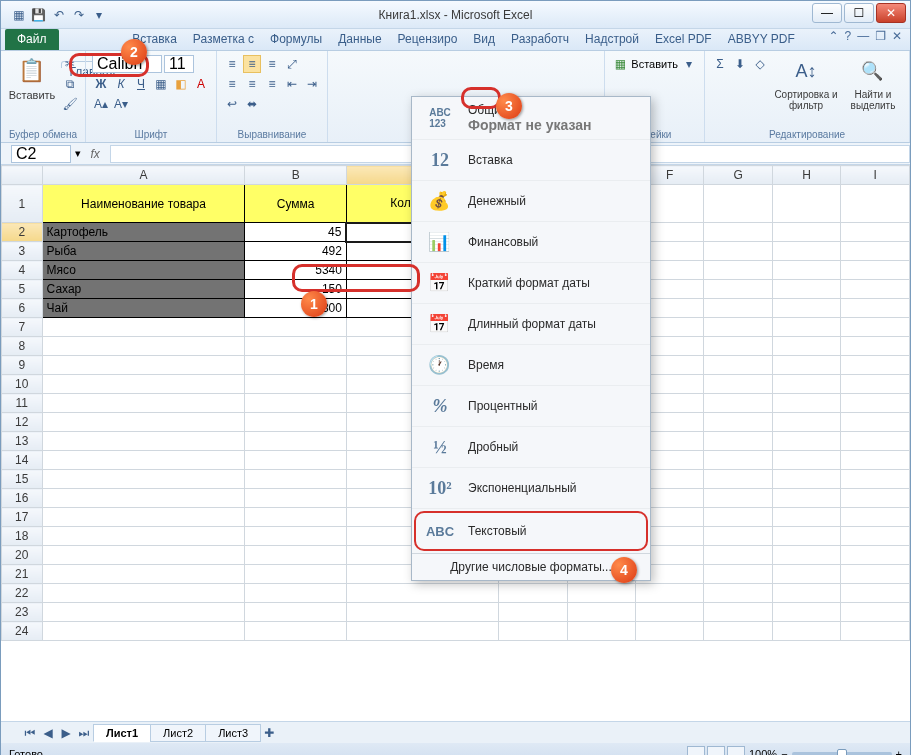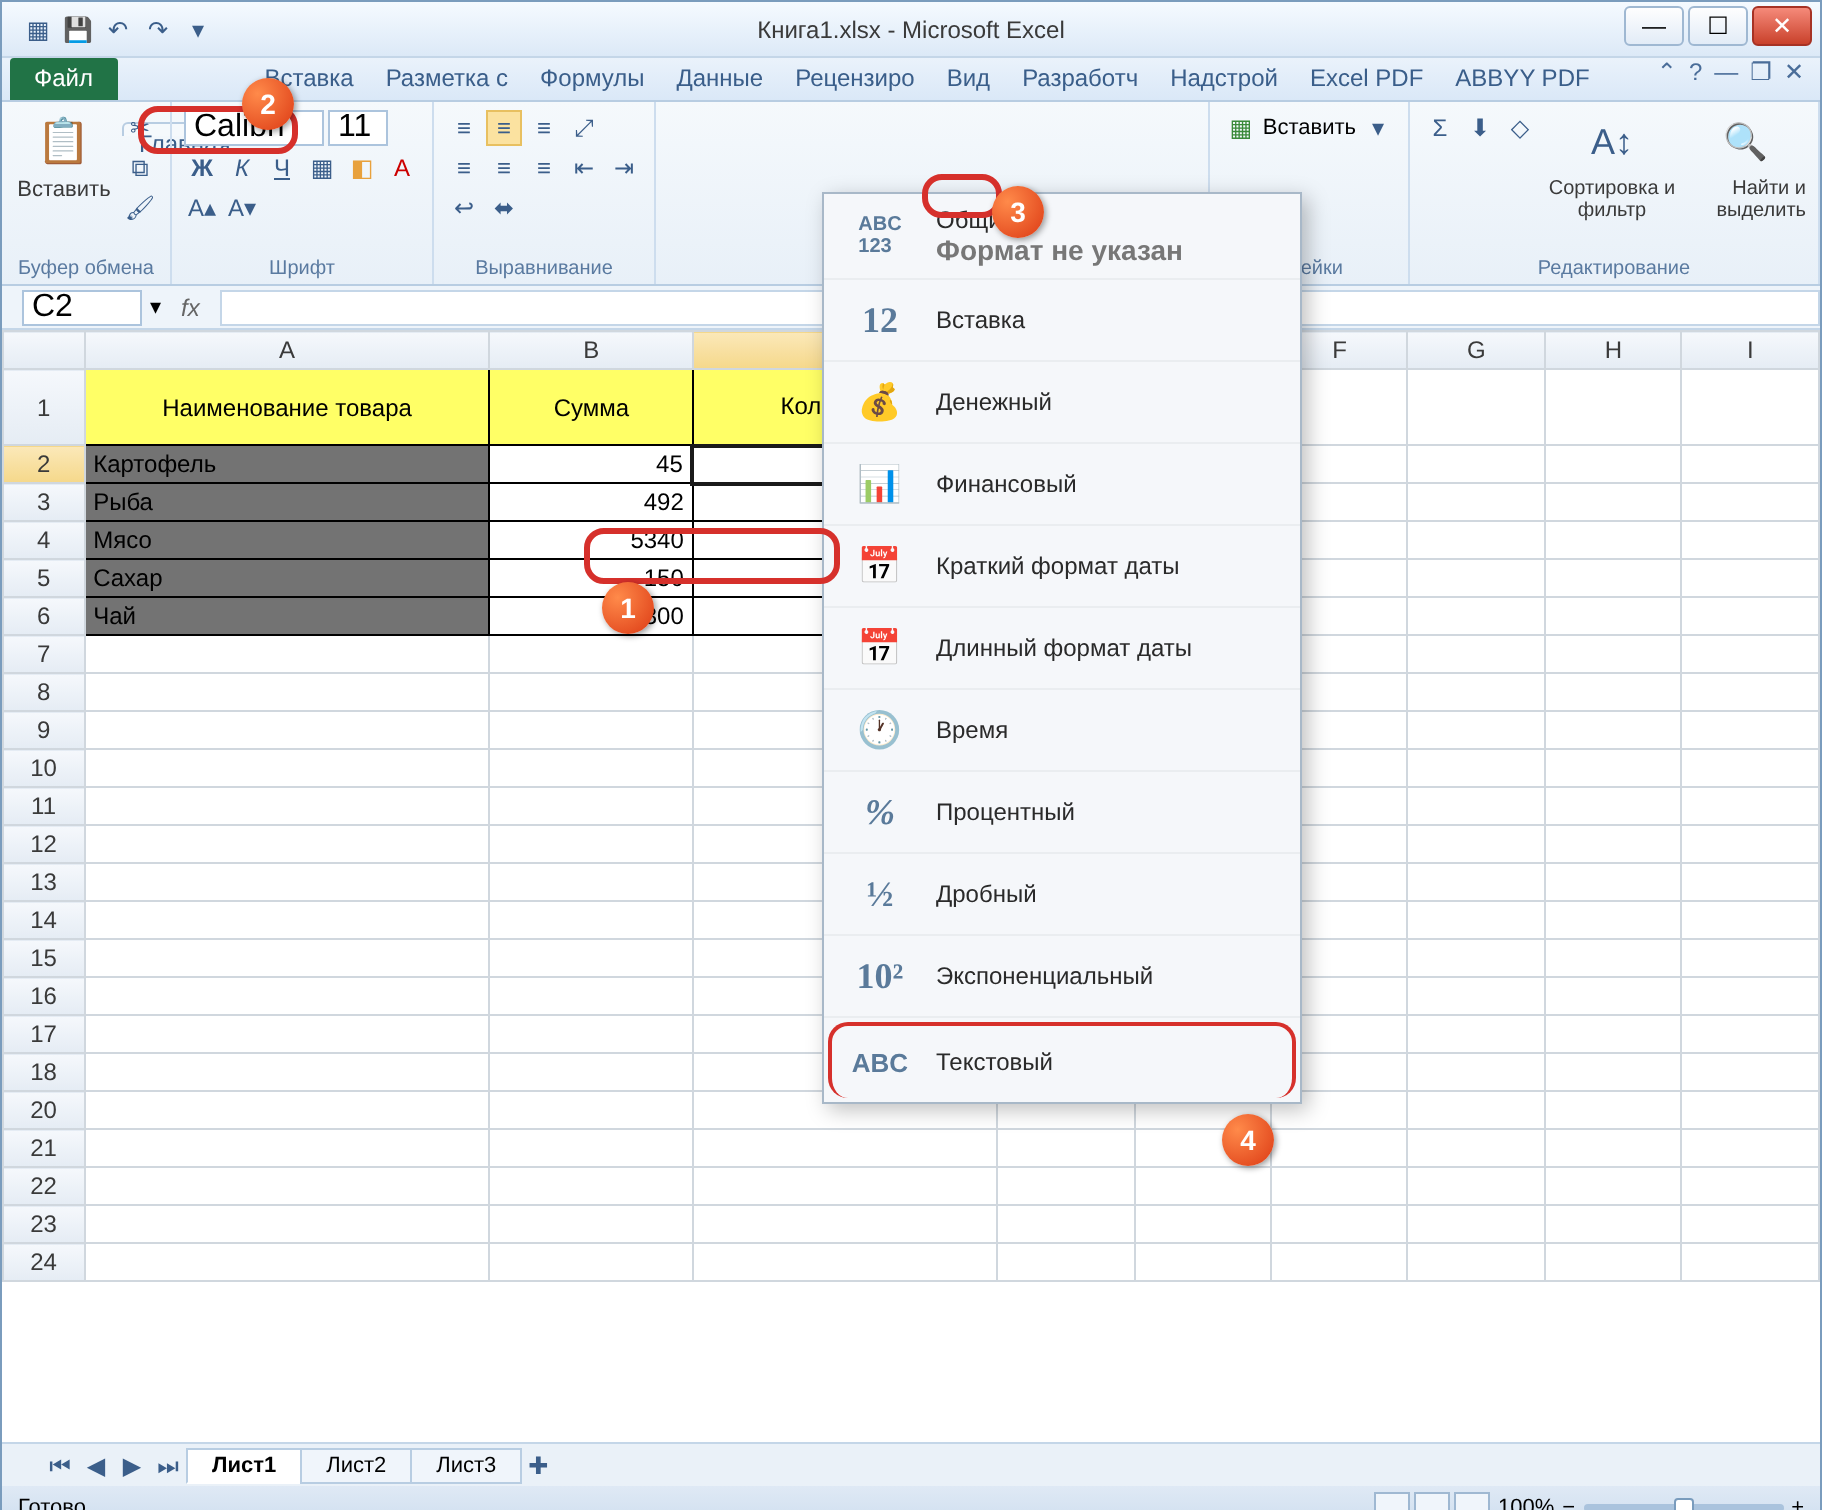--- a/index.html
+++ b/index.html
@@ -197,21 +197,21 @@
             <span class="smico">⬇</span>
             <span class="smico">◇</span>
           </div>
         </div>
         <div class="bigbtn" style="width:66px">
           <div class="bigico" style="font-size:18px;color:#3b5e8a">A↕</div>
           <span style="font-size:10px;text-align:center">Сортировка и фильтр</span>
         </div>
         <div class="bigbtn" style="width:60px">
           <div class="bigico" style="font-size:18px;color:#3b5e8a">🔍</div>
-          <span style="font-size:10px;text-align:right">Найти и выделить</span>
+          <span style="font-size:10px;text-align:center">Найти и выделить</span>
         </div>
       </div>
       <div class="rlabel">Редактирование</div>
     </div>
   </div>
 
   <div class="addrbar">
     <div class="combo namebox">C2</div>
     <span>▾</span>
     <span class="fx">fx</span>
@@ -593,20 +593,21 @@
       <div class="ddtext">Дробный</div>
     </div>
     <div class="dditem">
       <div class="ddico" style="font-family:serif">10²</div>
       <div class="ddtext">Экспоненциальный</div>
     </div>
     <div class="dditem ddselected">
       <div class="ddico" style="font-size:13px">ABC</div>
       <div class="ddtext">Текстовый</div>
     </div>
+    <div class="ddfooter">Другие числовые форматы...</div>
   </div>
 
   <div class="callout" style="left:291px; top:263px; width:128px; height:28px;"></div>
   <div class="badge" style="left:300px; top:290px;">1</div>
 
   <div class="callout" style="left:68px; top:52px; width:80px; height:24px;"></div>
   <div class="badge" style="left:120px; top:38px;">2</div>
 
   <div class="callout" style="left:460px; top:86px; width:40px; height:22px;"></div>
   <div class="badge" style="left:495px; top:92px;">3</div>

